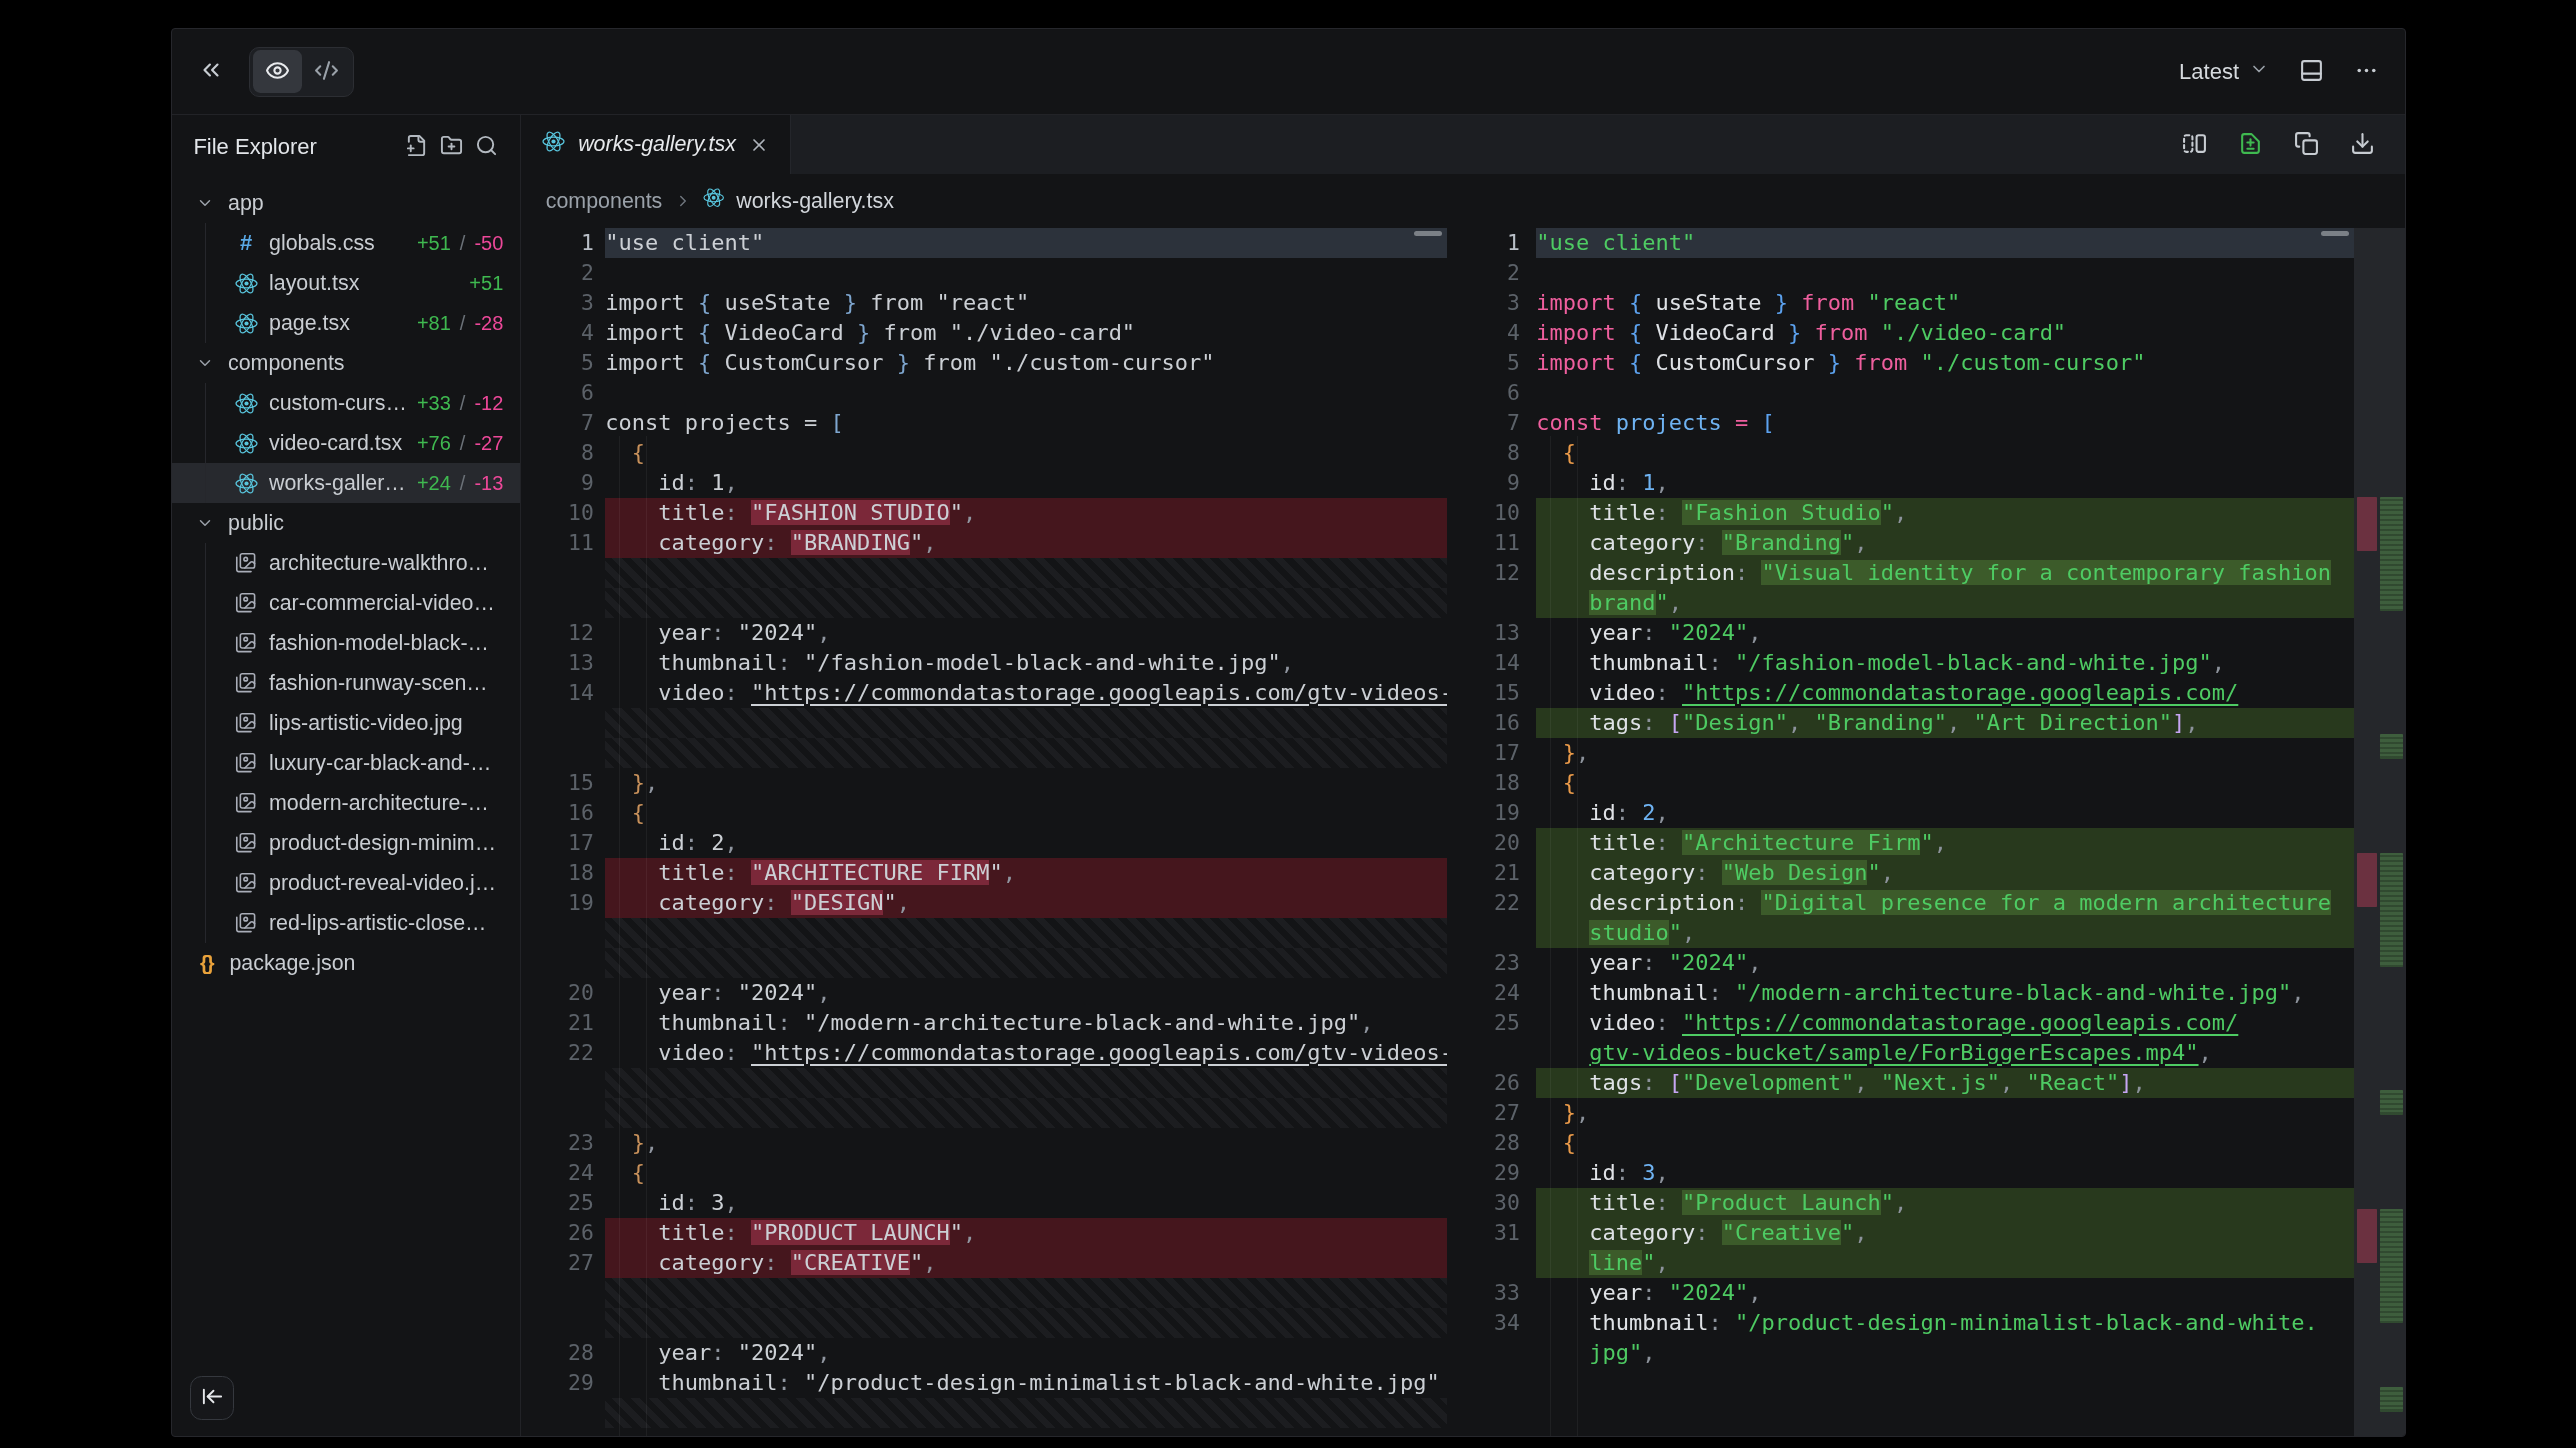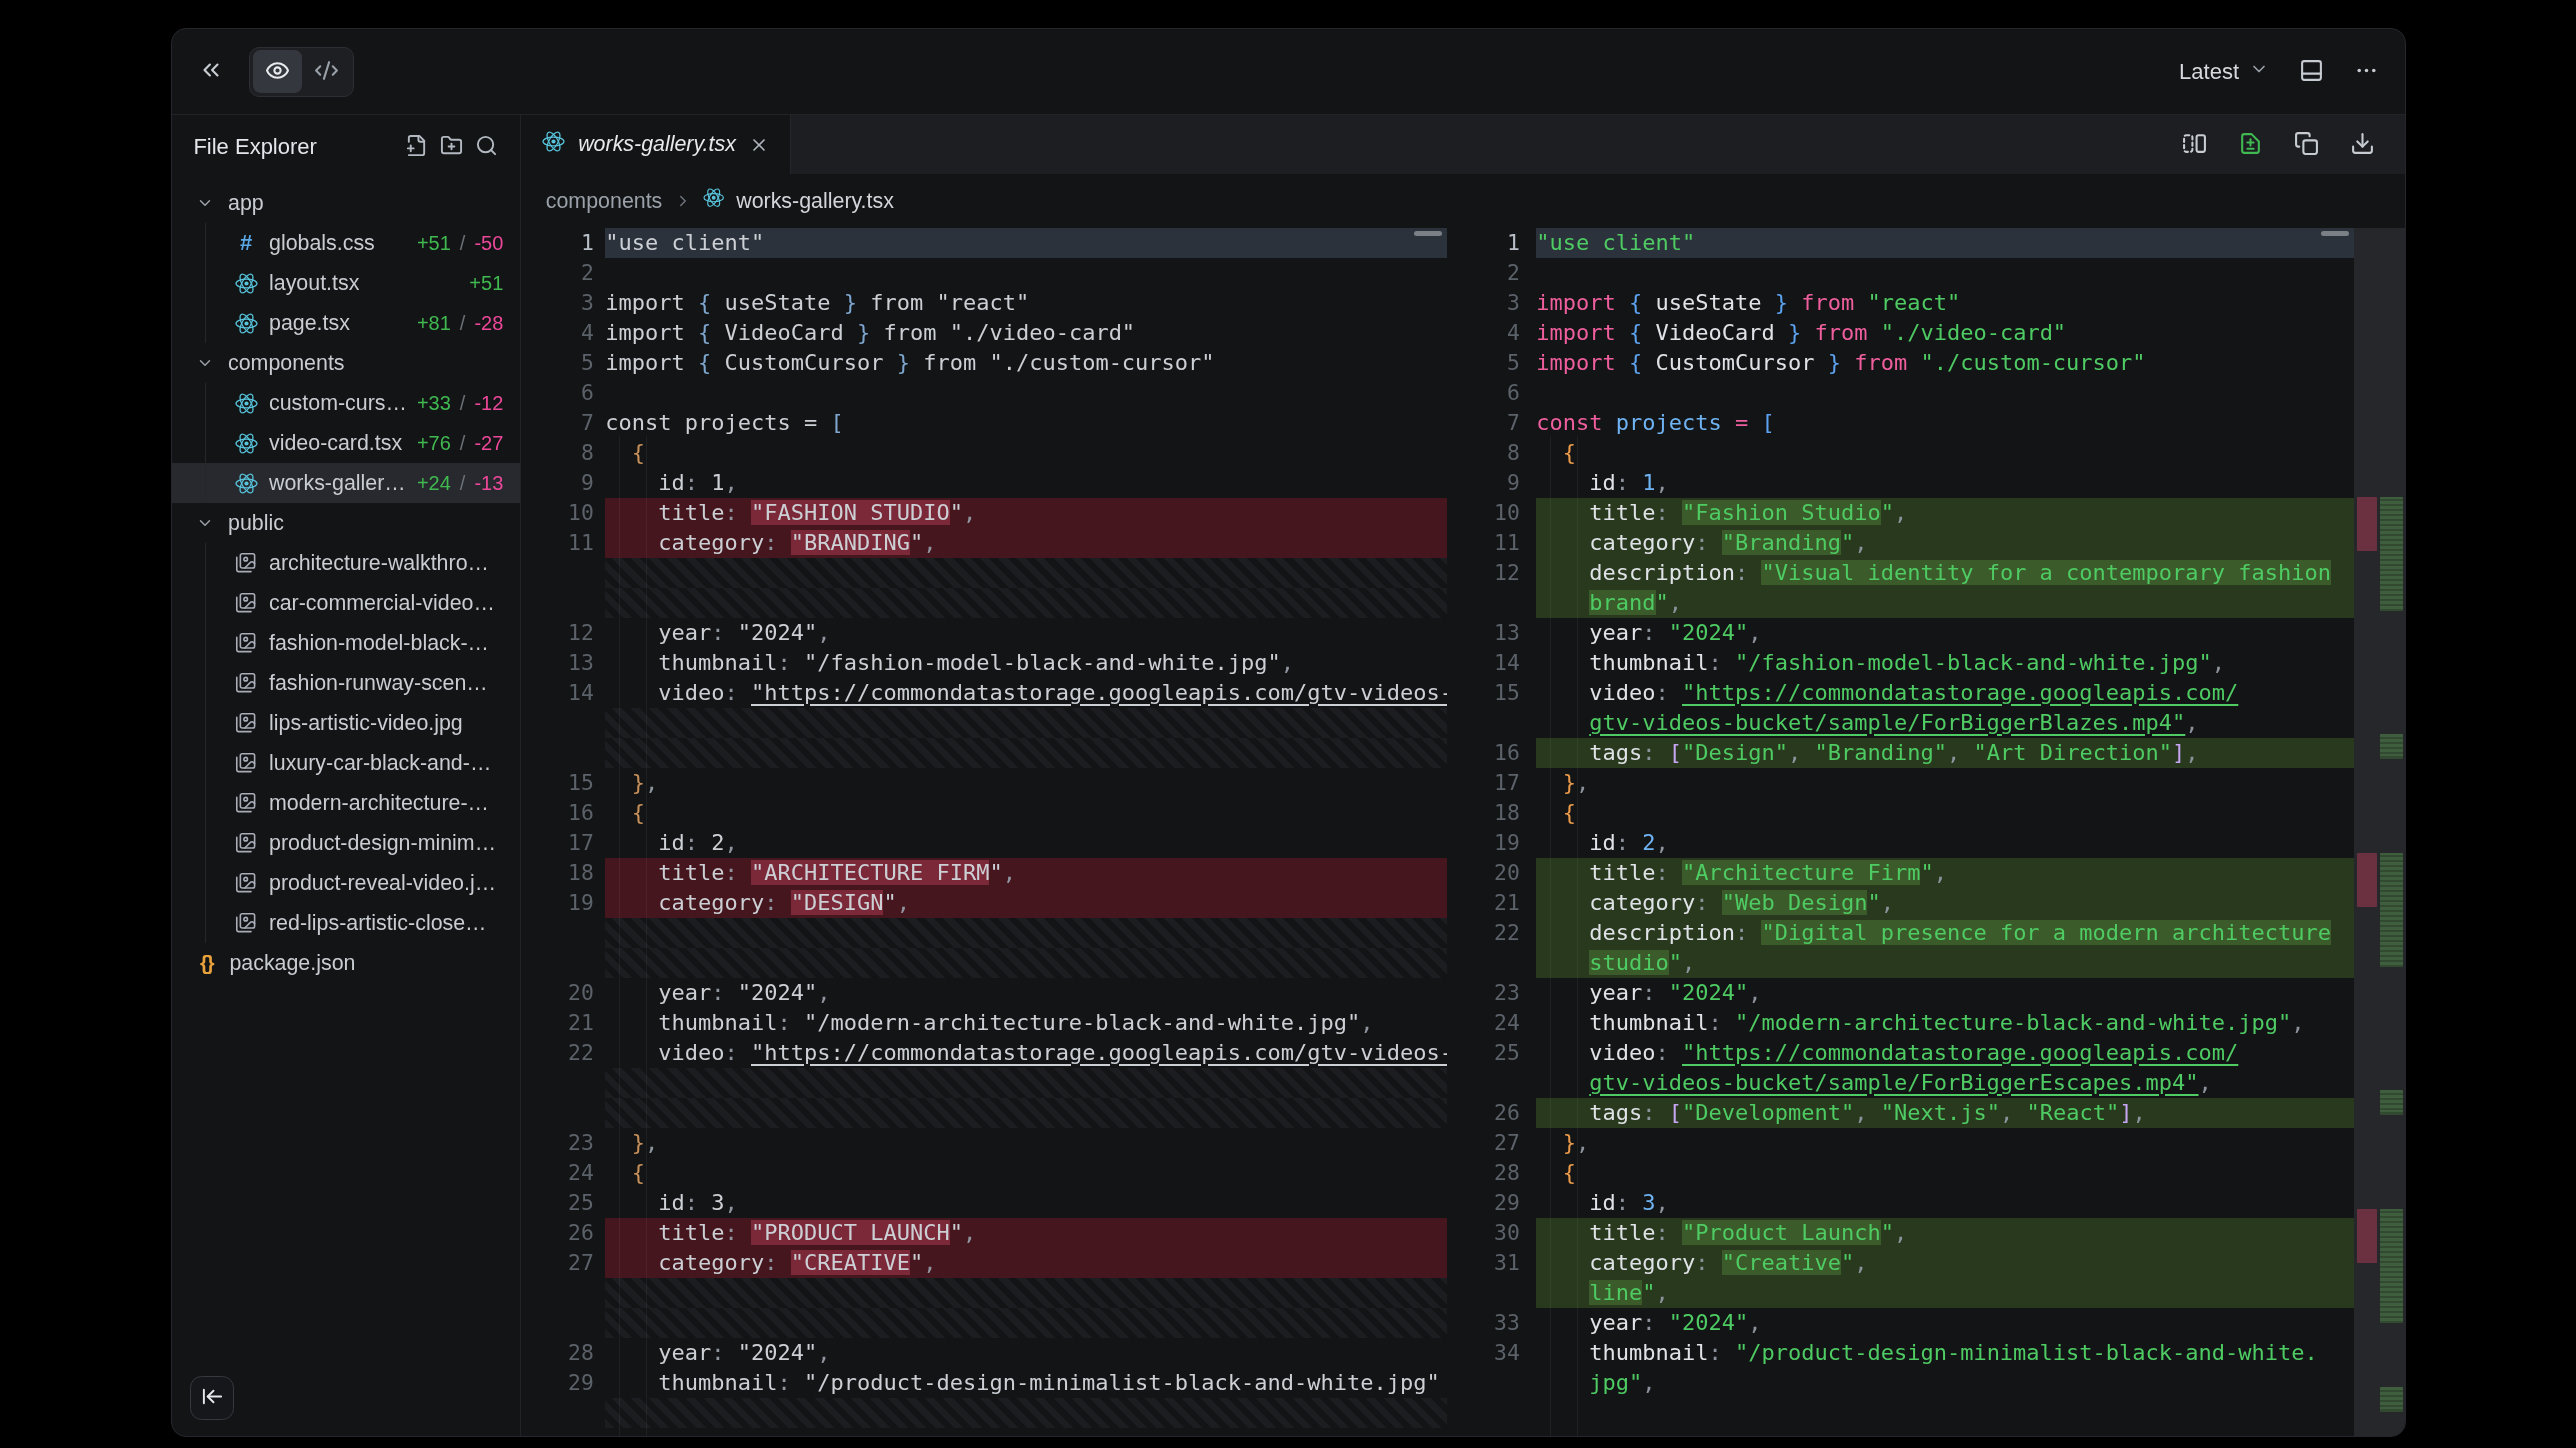--- a/index.html
+++ b/index.html
@@ -1,19 +1,19 @@
 <!DOCTYPE html>
 <html style="font-size:13px"><head>
 <meta charset="utf-8">
 <style>
   * { margin:0; padding:0; box-sizing:border-box; }
   html,body { width:2576px; height:1449px; background:#000; overflow:hidden;
     font-family:"Liberation Sans", sans-serif; }
   .window { position:absolute; left:171px; top:28px; width:2235px; height:1409px;
-    background:#131416; border:0.8px solid #26272c; border-radius:15px; overflow:hidden;
+    background:#131416; border:0.8px solid #26272c; border-radius:4px; overflow:hidden;
     display:flex; flex-direction:column; }
 
   
   .toolbar { flex:0 0 86px; display:flex; align-items:center; justify-content:space-between;
     padding:0 26px; border-bottom:0.8px solid #222327; }
   .tb-left, .tb-right { display:flex; align-items:center; }
   .tb-left { gap:25px; }
   .tb-right { gap:30px; }
   .icon-btn { background:none; border:none; color:#c7ccd2; display:flex; align-items:center;
     justify-content:center; cursor:pointer; padding:0; }
@@ -715,24 +715,20 @@
               <span class="code"><span class="w">    year</span><span class="p">: </span><span class="s">"2024"</span><span class="p">,</span></span>
             </div>
             <div class="crow">
               <span class="ln">14</span>
               <span class="code"><span class="w">    thumbnail</span><span class="p">: </span><span class="s">"/fashion-model-black-and-white.jpg"</span><span class="p">,</span></span>
             </div>
             <div class="crow">
               <span class="ln">15</span>
               <span class="code"><span class="w">    video</span><span class="p">: </span><span class="s u">"https://commondatastorage.googleapis.com/</span></span>
             </div>
-            <div class="crow">
-              <span class="ln"></span>
-              <span class="code"><span class="w">    </span><span class="s u">gtv-videos-bucket/sample/ForBiggerBlazes.mp4"</span><span class="p">,</span></span>
-            </div>
             <div class="crow add">
               <span class="ln">16</span>
               <span class="code"><span class="w">    tags</span><span class="p">: </span><span class="bp">[</span><span class="s">"Design"</span><span class="p">, </span><span class="s">"Branding"</span><span class="p">, </span><span class="s">"Art Direction"</span><span class="bp">]</span><span class="p">,</span></span>
             </div>
             <div class="crow">
               <span class="ln">17</span>
               <span class="code"><span class="bo">  }</span><span class="p">,</span></span>
             </div>
             <div class="crow">
               <span class="ln">18</span>

